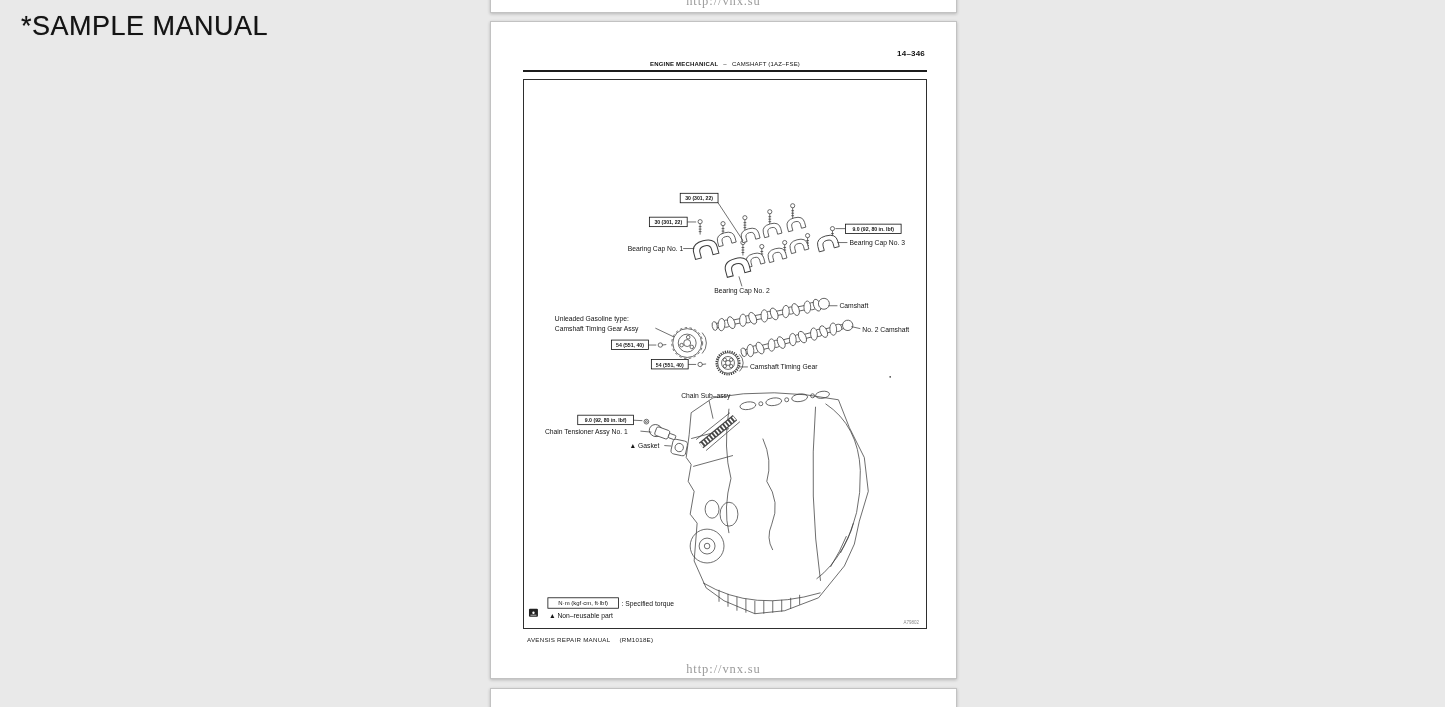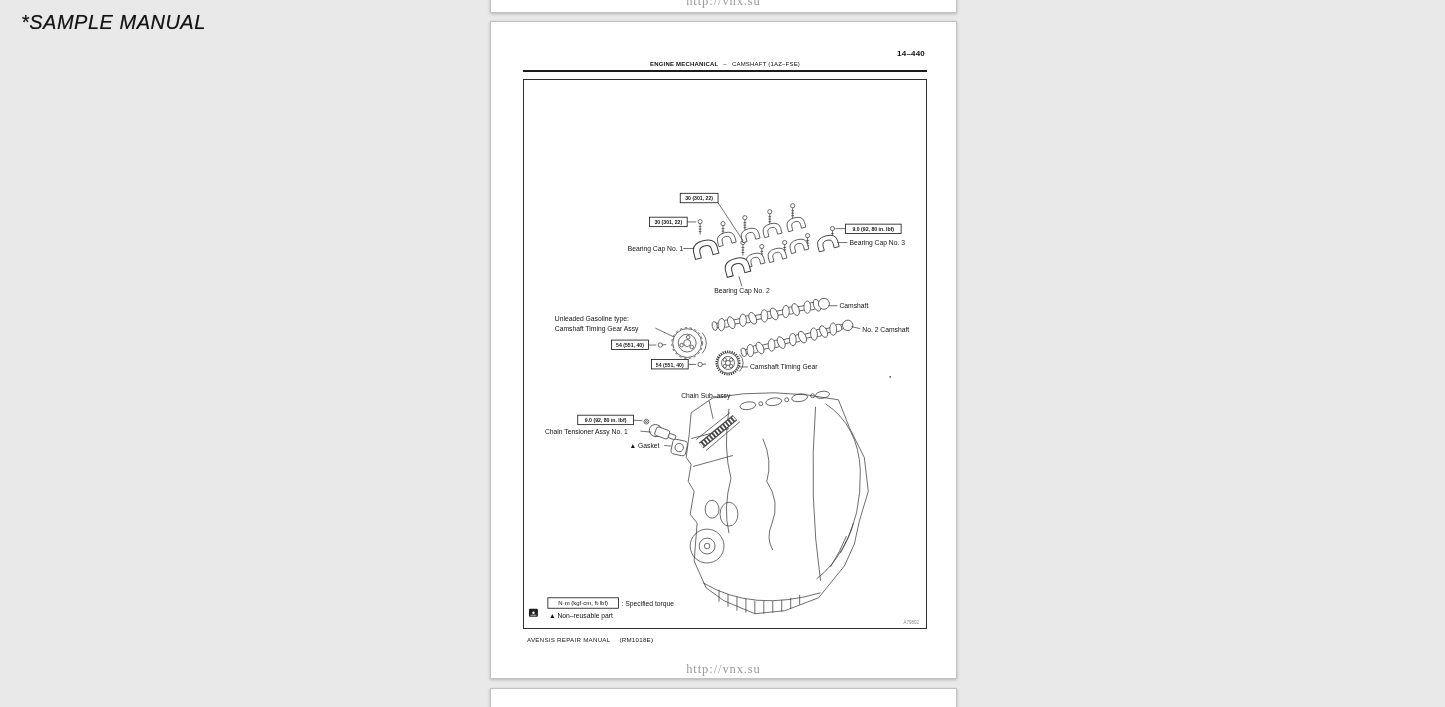--- a/index.html
+++ b/index.html
@@ -2,23 +2,23 @@
 <html><head>
 <meta charset="utf-8">
 <style>
   html,body{margin:0;padding:0;}
   body{
     width:1445px;height:707px;overflow:hidden;position:relative;
     background:#e9e9e9;font-family:"Liberation Sans",sans-serif;
   }
   .sample-title{
     position:absolute;left:21px;top:11px;
-    font-size:20px;letter-spacing:.5px;color:#141414;
+    font-size:27px;letter-spacing:.5px;color:#141414;
     text-shadow:0 0 .7px rgba(0,0,0,.55);
-    z-index:5;white-space:nowrap;font-style:italic;
+    z-index:5;white-space:nowrap;
   }
   .page{
     position:absolute;left:490px;width:465px;background:#fff;
     border:1px solid #c2c2c2;box-shadow:0 1px 3px rgba(0,0,0,.22);
   }
   .page-top{top:-31px;height:42px;}
   .page-main{top:21px;height:656px;}
   .page-bottom{top:688px;height:60px;}
   .wm{
     position:absolute;left:0;right:0;text-align:center;
@@ -64,21 +64,21 @@
 </head>
 <body>
 
 <div class="sample-title">*SAMPLE MANUAL</div>
 
 <div class="page page-top">
   <div class="wm">http://vnx.su</div>
 </div>
 
 <div class="page page-main">
-  <div class="page-number">14–440</div>
+  <div class="page-number">14–346</div>
   <div class="hdr">
     <span class="hdr-section">ENGINE MECHANICAL</span><span class="hdr-dash">–</span><span class="hdr-topic">CAMSHAFT (1AZ–FSE)</span>
   </div>
   <div class="rule"></div>
 
   <div class="figure-box">
     <svg width="402" height="548" viewBox="0 0 404 550">
       <defs>
         <g id="bolt">
           <circle cx="0" cy="0" r="2.1" class="wh"></circle>

